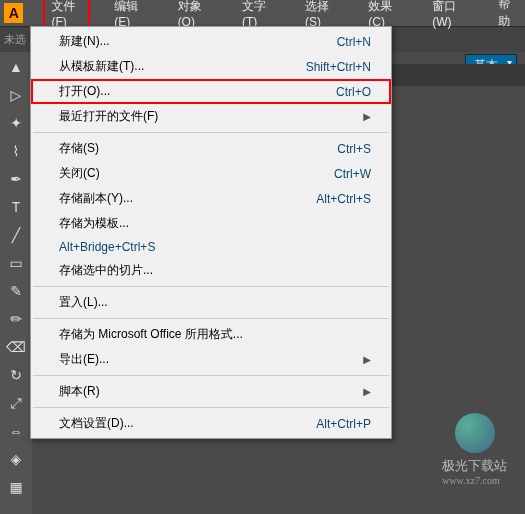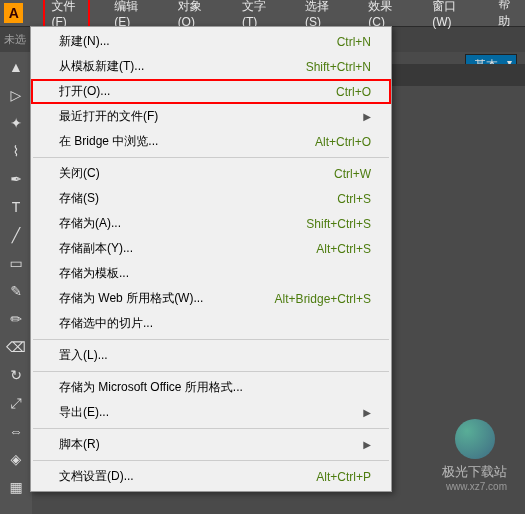--- a/index.html
+++ b/index.html
@@ -109,24 +109,25 @@
   margin: 2px;
   display: flex;
   align-items: center;
   justify-content: center;
   color: #ddd;
   font-size: 14px;
 }
 .watermark {
   position: absolute;
   right: 18px;
-  bottom: 22px;
+  bottom: 28px;
   color: rgba(255,255,255,0.6);
   font-size: 13px;
-  text-align: right;
+  text-align: left;
+  font-family: Liberation Serif, serif;
 }
 .watermark-icon {
   width: 40px;
   height: 40px;
   border-radius: 50%;
   background: radial-gradient(circle at 30% 30%, #5fd8b8, #3a7a9c);
   margin: 0 auto 4px;
   opacity: 0.7;
 }
 .dropdown-menu {
@@ -157,21 +158,21 @@
 .dd-item.highlighted {
   border: 2px solid red;
   padding: 2px 18px 2px 26px;
   text-align: center;
 }
 .dd-sep {
   border-top: 1px solid #ccc;
   margin: 3px 2px;
 }
 .shortcut {
-  color: #4d7c0f;
+  color: #0c4a6e;
   font-size: 12px;
 }
 </style>
 </head>
 <body>
 
 <div class="topbar">
   <div class="app-icon">A</div>
   <div class="menubar" id="menubar">
       <div class="menu-item highlighted">文件(F)</div>
@@ -226,47 +227,38 @@
       <span class="shortcut">Shift+Ctrl+N</span>
     </div>
     <div class="dd-item highlighted">
       <span>打开(O)...</span>
       <span class="shortcut">Ctrl+O</span>
     </div>
     <div class="dd-item">
       <span>最近打开的文件(F)</span>
       <span class="arrow">▶</span>
     </div>
-    <div class="dd-item">
-      <span>在 Bridge 中浏览...</span>
-      <span class="shortcut">Alt+Ctrl+O</span>
-    </div>
-    <div class="dd-sep"></div>
+    <div class="dd-sep"></div>
+    <div class="dd-item">
+      <span>存储(S)</span>
+      <span class="shortcut">Ctrl+S</span>
+    </div>
     <div class="dd-item">
       <span>关闭(C)</span>
       <span class="shortcut">Ctrl+W</span>
     </div>
     <div class="dd-item">
-      <span>存储(S)</span>
-      <span class="shortcut">Ctrl+S</span>
-    </div>
-    <div class="dd-item">
-      <span>存储为(A)...</span>
-      <span class="shortcut">Shift+Ctrl+S</span>
-    </div>
-    <div class="dd-item">
       <span>存储副本(Y)...</span>
       <span class="shortcut">Alt+Ctrl+S</span>
     </div>
     <div class="dd-item">
       <span>存储为模板...</span>
       <span></span>
     </div>
     <div class="dd-item">
-      <span>存储为 Web 所用格式(W)...</span>
       <span class="shortcut">Alt+Bridge+Ctrl+S</span>
     </div>
     <div class="dd-item">
       <span>存储选中的切片...</span>
       <span></span>
     </div>
     <div class="dd-sep"></div>
     <div class="dd-item">
       <span>置入(L)...</span>
       <span></span>

